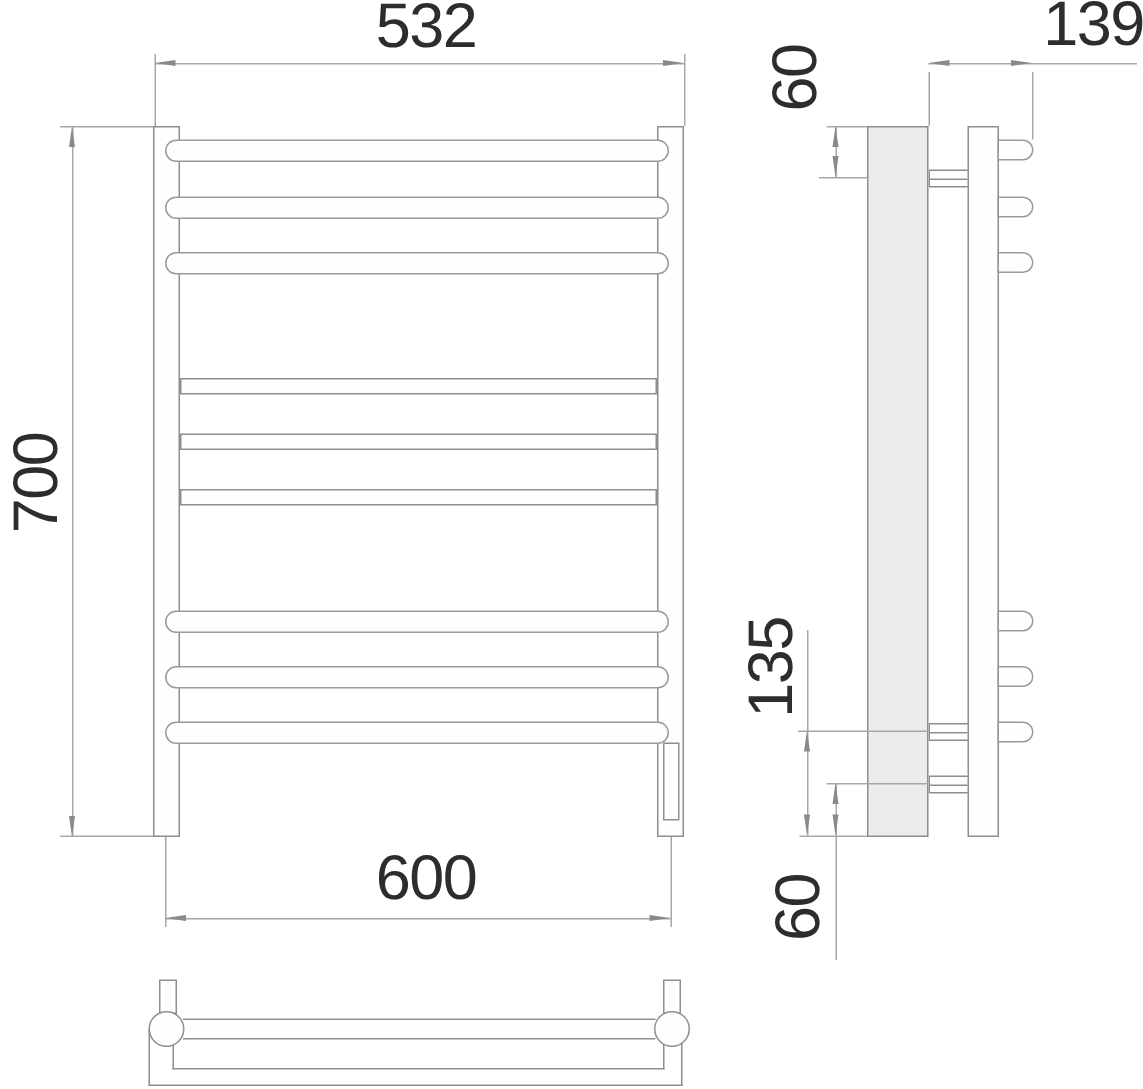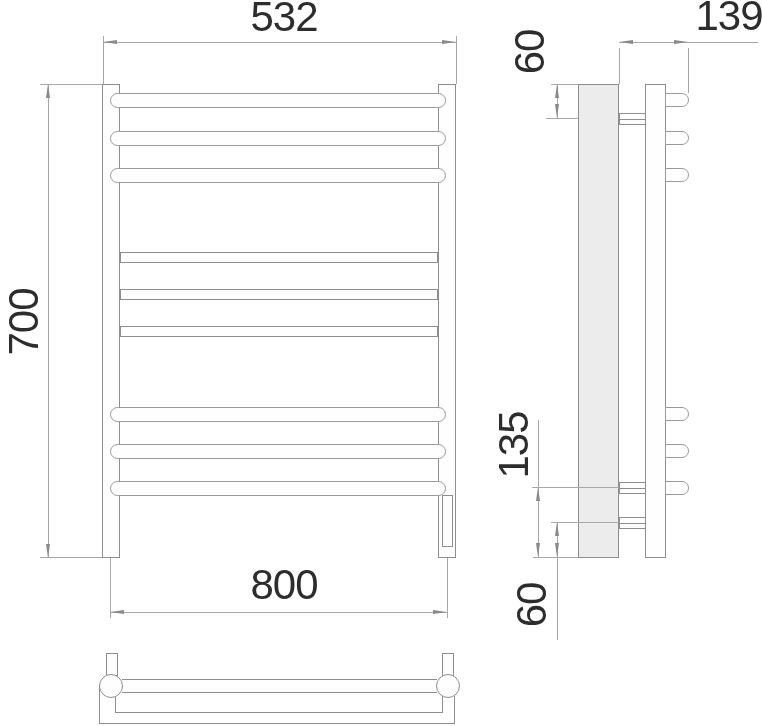--- a/index.html
+++ b/index.html
@@ -95,21 +95,21 @@
   <div>
     <div class="dim-label rot" style="left:24px;top:322px;">700</div>
     <div class="dl" style="left:48px;top:84px;width:1px;height:474px;"></div>
     <div class="dl" style="left:40px;top:84px;width:62px;height:1px;"></div>
     <div class="dl" style="left:40px;top:557px;width:62px;height:1px;"></div>
     <div class="ar u" style="left:46px;top:84px;"></div>
     <div class="ar d" style="left:46px;top:544px;"></div>
   </div>
 
   <div>
-    <div class="dim-label" style="left:284px;top:585px;">800</div>
+    <div class="dim-label" style="left:284px;top:585px;">600</div>
     <div class="dl" style="left:110px;top:612px;width:337px;height:1px;"></div>
     <div class="dl" style="left:110px;top:558px;width:1px;height:60px;"></div>
     <div class="dl" style="left:447px;top:558px;width:1px;height:60px;"></div>
     <div class="ar l" style="left:110px;top:610px;"></div>
     <div class="ar r" style="left:433px;top:610px;"></div>
   </div>
 
   <div>
     <div class="dim-label" style="left:729px;top:16px;">139</div>
     <div class="dl" style="left:619px;top:42px;width:139px;height:1px;"></div>

